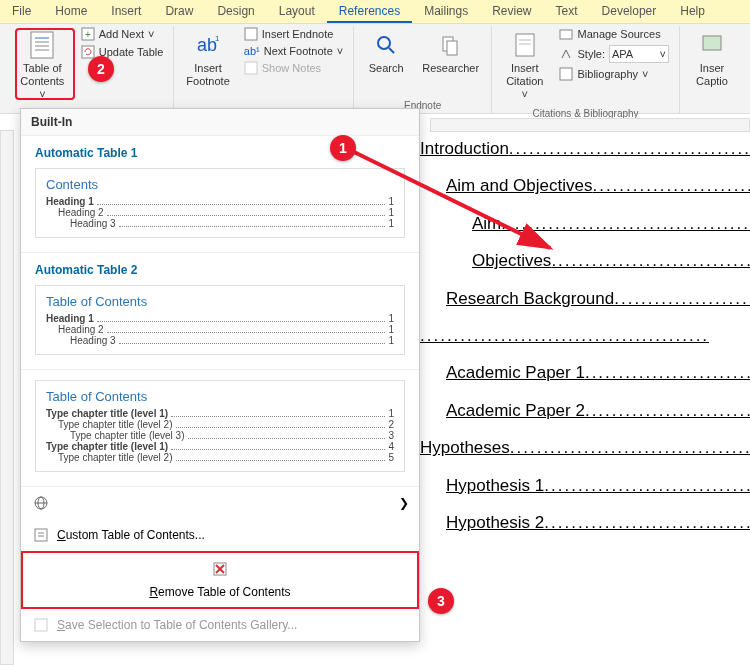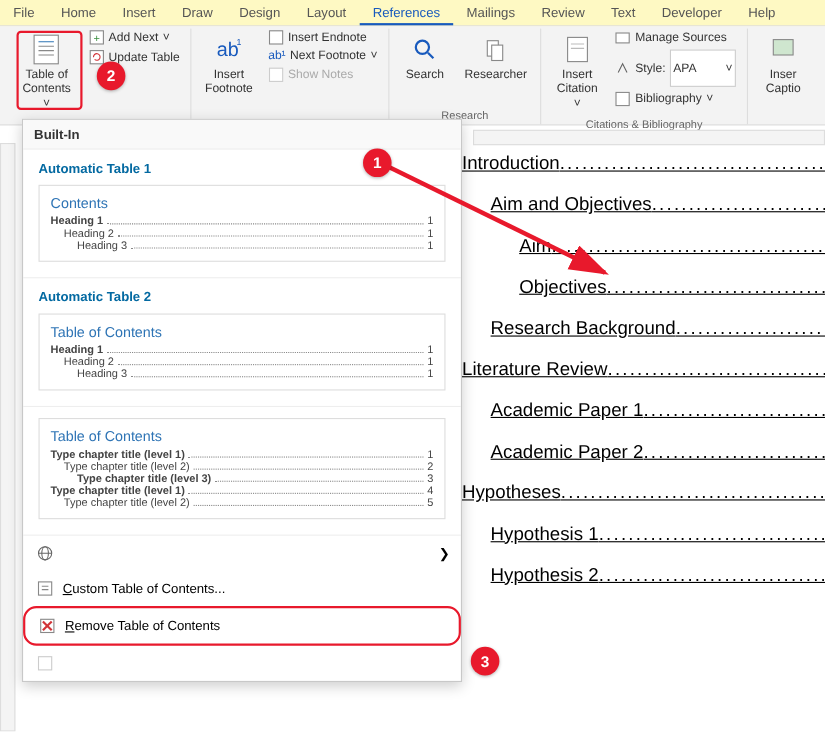--- a/index.html
+++ b/index.html
@@ -13,40 +13,40 @@
 
 .ribbon { display: flex; background: #f3f3f3; border-bottom: 1px solid #ddd; height: 90px; padding: 2px 6px 0; font-size: 11px; color: #333; }
 .ribbon-group { display: flex; flex-direction: column; border-right: 1px solid #ddd; padding: 0 6px; position: relative; }
 .ribbon-group-content { display: flex; flex: 1; align-items: flex-start; gap: 4px; }
 .ribbon-group-label { text-align: center; font-size: 10px; color: #666; padding: 2px 0; }
 .big-btn { display: flex; flex-direction: column; align-items: center; justify-content: center; padding: 4px 6px; text-align: center; cursor: pointer; line-height: 1.2; min-width: 52px; }
 .big-btn .icon-box { width: 28px; height: 30px; display: flex; align-items: center; justify-content: center; margin-bottom: 2px; }
 .small-btn-col { display: flex; flex-direction: column; gap: 2px; }
 .small-btn { display: flex; align-items: center; gap: 4px; padding: 1px 4px; cursor: pointer; white-space: nowrap; font-size: 11px; }
 .small-btn.disabled { color: #aaa; }
-.style-select { border: 1px solid #ccc; background:#fff; height:34px; width:60px; font-size:11px; padding:0 2px; display:flex; align-items:center; justify-content:space-between; }
+.style-select { border: 1px solid #ccc; background:#fff; height:18px; width:60px; font-size:11px; padding:0 2px; display:flex; align-items:center; justify-content:space-between; }
 
 
 .toc-highlight { position: absolute; border: 2px solid #e8192c; border-radius: 4px; left: 15px; top: 28px; width: 60px; height: 72px; pointer-events: none; }
 
 
 .dropdown { position: absolute; left: 20px; top: 108px; width: 400px; background: #fff; border: 1px solid #c8c8c8; box-shadow: 0 4px 12px rgba(0,0,0,0.2); font-size: 12px; z-index: 10; }
 .dropdown-header { padding: 6px 10px; font-weight: 600; color: #333; border-bottom: 1px solid #eee; background: #f9f9f9; }
 .gallery-item { padding: 10px 14px 14px; border-bottom: 1px solid #eee; }
 .gallery-title { font-weight: 600; margin-bottom: 8px; color: #0369a1; }
 .gallery-preview { border: 1px solid #ddd; padding: 8px 10px; background: #fff; }
 .preview-title { color: #2e74b5; font-size: 13px; margin-bottom: 4px; }
 .preview-row { display: flex; align-items: baseline; font-size: 10px; color: #444; }
 .preview-label { white-space: nowrap; }
 .preview-dots { flex: 1; border-bottom: 1px dotted #888; margin: 0 3px 2px; height: 1px; }
 .preview-page { white-space: nowrap; }
 .dropdown-cmd { display: flex; align-items: center; gap: 8px; padding: 8px 12px; cursor: pointer; position: relative; }
 .dropdown-cmd.disabled { color: #999; }
 .dropdown-cmd .chev { position: absolute; right: 10px; }
-.remove-highlight { border: 2px solid #e8192c; border-radius: 12px; }
+.remove-highlight { border: 2px solid #e8192c; border-radius: 0; flex-direction: column; }
 
 
 .callout { position: absolute; width: 26px; height: 26px; background: #e8192c; border-radius: 50%; color: #fff; display: flex; align-items: center; justify-content: center; font-weight: 700; font-size: 14px; z-index: 20; box-shadow: 0 1px 3px rgba(0,0,0,0.3); }
 .arrow-svg { position: absolute; z-index: 15; pointer-events: none; }
 
 
 .doc-area { position: absolute; left: 420px; top: 130px; width: 330px; font-family: "Times New Roman", serif; font-size: 17px; color: #000; line-height: 2.2; overflow:hidden; }
 .doc-row { display: flex; white-space: nowrap; text-decoration: underline; }
 .doc-row .txt { }
 .doc-row .dots { letter-spacing: 2px; overflow: hidden; }
@@ -163,21 +163,21 @@
       <div class="big-btn">
         <div class="icon-box">
           <svg width="24" height="24">
               <rect x="4" y="4" width="10" height="14" fill="#fff" stroke="#888"></rect>
               <rect x="8" y="8" width="10" height="14" fill="#fff" stroke="#888"></rect>
             </svg>
         </div>
         <span>Researcher</span>
       </div>
     </div>
-    <div class="ribbon-group-label">Research</div>
+    <div class="ribbon-group-label">Endnote</div>
   </div>
 
   <div class="ribbon-group">
     <div class="ribbon-group-content">
       <div class="big-btn">
         <div class="icon-box">
           <svg width="24" height="26">
               <rect x="3" y="2" width="18" height="22" fill="#fff" stroke="#888"></rect>
               <line x1="6" y1="8" x2="18" y2="8" stroke="#bbb"></line>
               <line x1="6" y1="12" x2="18" y2="12" stroke="#bbb"></line>
@@ -285,21 +285,21 @@
             <span class="preview-label" style="font-weight:bold">Type chapter title (level 1)</span>
             <span class="preview-dots"></span>
             <span class="preview-page">1</span>
           </div>
           <div class="preview-row" style="padding-left: 12px;">
             <span class="preview-label" style="font-weight:normal">Type chapter title (level 2)</span>
             <span class="preview-dots"></span>
             <span class="preview-page">2</span>
           </div>
           <div class="preview-row" style="padding-left: 24px;">
-            <span class="preview-label" style="font-weight:bold">Type chapter title (level 3)</span>
+            <span class="preview-label" style="font-weight:normal">Type chapter title (level 3)</span>
             <span class="preview-dots"></span>
             <span class="preview-page">3</span>
           </div>
           <div class="preview-row" style="padding-left: 0px;">
             <span class="preview-label" style="font-weight:bold">Type chapter title (level 1)</span>
             <span class="preview-dots"></span>
             <span class="preview-page">4</span>
           </div>
           <div class="preview-row" style="padding-left: 12px;">
             <span class="preview-label" style="font-weight:normal">Type chapter title (level 2)</span>
@@ -331,20 +331,21 @@
         <rect x="2" y="2" width="12" height="12" fill="#fff" stroke="#888"></rect>
         <line x1="4" y1="4" x2="12" y2="12" stroke="#d13438" stroke-width="2"></line>
         <line x1="12" y1="4" x2="4" y2="12" stroke="#d13438" stroke-width="2"></line>
       </svg>
     <span><span class="uline">R</span>emove Table of Contents</span>
   </div>
   <div class="dropdown-cmd disabled">
     <svg width="16" height="16">
         <rect x="2" y="2" width="12" height="12" fill="#fff" stroke="#ccc"></rect>
       </svg>
+    <span><span class="uline">S</span>ave Selection to Table of Contents Gallery...</span>
   </div>
 </div>
 
 <div class="callout" style="left:330px; top:135px">1</div>
 <div class="callout" style="left:88px; top:56px">2</div>
 <div class="callout" style="left:428px; top:588px">3</div>
 
 <svg class="arrow-svg" style="left:350px; top:148px" width="220" height="120">
   <defs>
       <marker id="ah" markerWidth="10" markerHeight="10" refX="8" refY="3" orient="auto">
@@ -369,21 +370,20 @@
     </div>
     <div class="doc-row indent2">
       <span class="txt">Objectives </span>
       <span class="dots">...........................................</span>
     </div>
     <div class="doc-row indent1">
       <span class="txt">Research Background </span>
       <span class="dots">...........................................</span>
     </div>
     <div class="doc-row indent0">
-      <span class="txt">Literature Review </span>
       <span class="dots">...........................................</span>
     </div>
     <div class="doc-row indent1">
       <span class="txt">Academic Paper 1 </span>
       <span class="dots">...........................................</span>
     </div>
     <div class="doc-row indent1">
       <span class="txt">Academic Paper 2 </span>
       <span class="dots">...........................................</span>
     </div>

